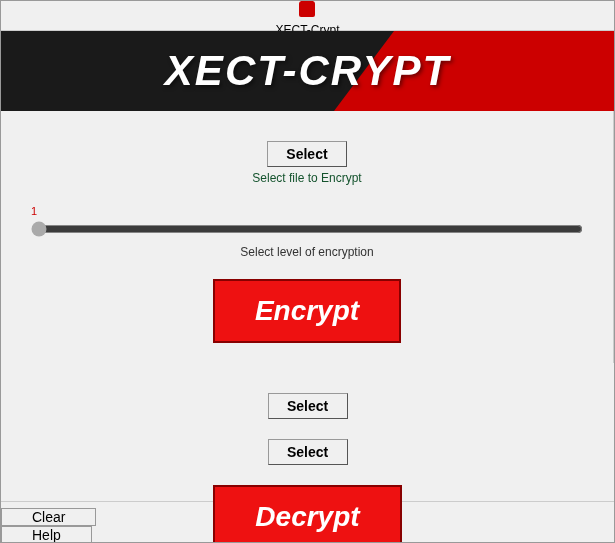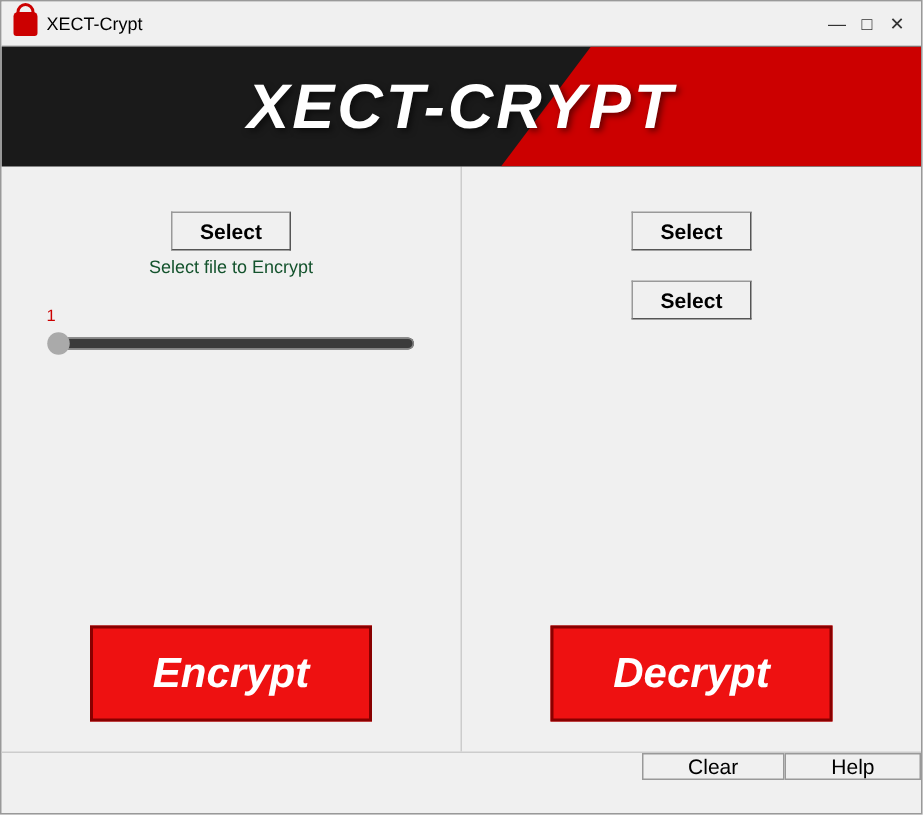--- a/index.html
+++ b/index.html
@@ -1,15 +1,15 @@
 <!DOCTYPE html>
 <html><head>
   <meta charset="utf-8">
   <style>
-    * { box-sizing: border-box; margin: 0; padding: 0; }
+    * { box-sizing: border-box; margin: 0; padding: 0; flex-direction: column; }
 
     body {
       width: 615px;
       height: 543px;
       background: #f0f0f0;
       font-family: 'Segoe UI', Arial, sans-serif;
       overflow: hidden;
       border: 1px solid #999;
     }
 
@@ -241,20 +241,21 @@
     <div class="select-group">
       <button class="select-btn">Select</button>
       <span class="select-label">Select file to Encrypt</span>
     </div>
 
     <div class="slider-group">
       <span class="slider-value">1</span>
       <div class="slider-track">
         <input type="range" min="1" max="10" value="1" style="">
       </div>
+      <span class="slider-label">Select level of encryption</span>
     </div>
 
     <button class="action-btn">Encrypt</button>
   </div>
 
   <div class="right-panel">
     <div class="select-group">
       <button class="select-btn">Select</button>
     </div>
 

